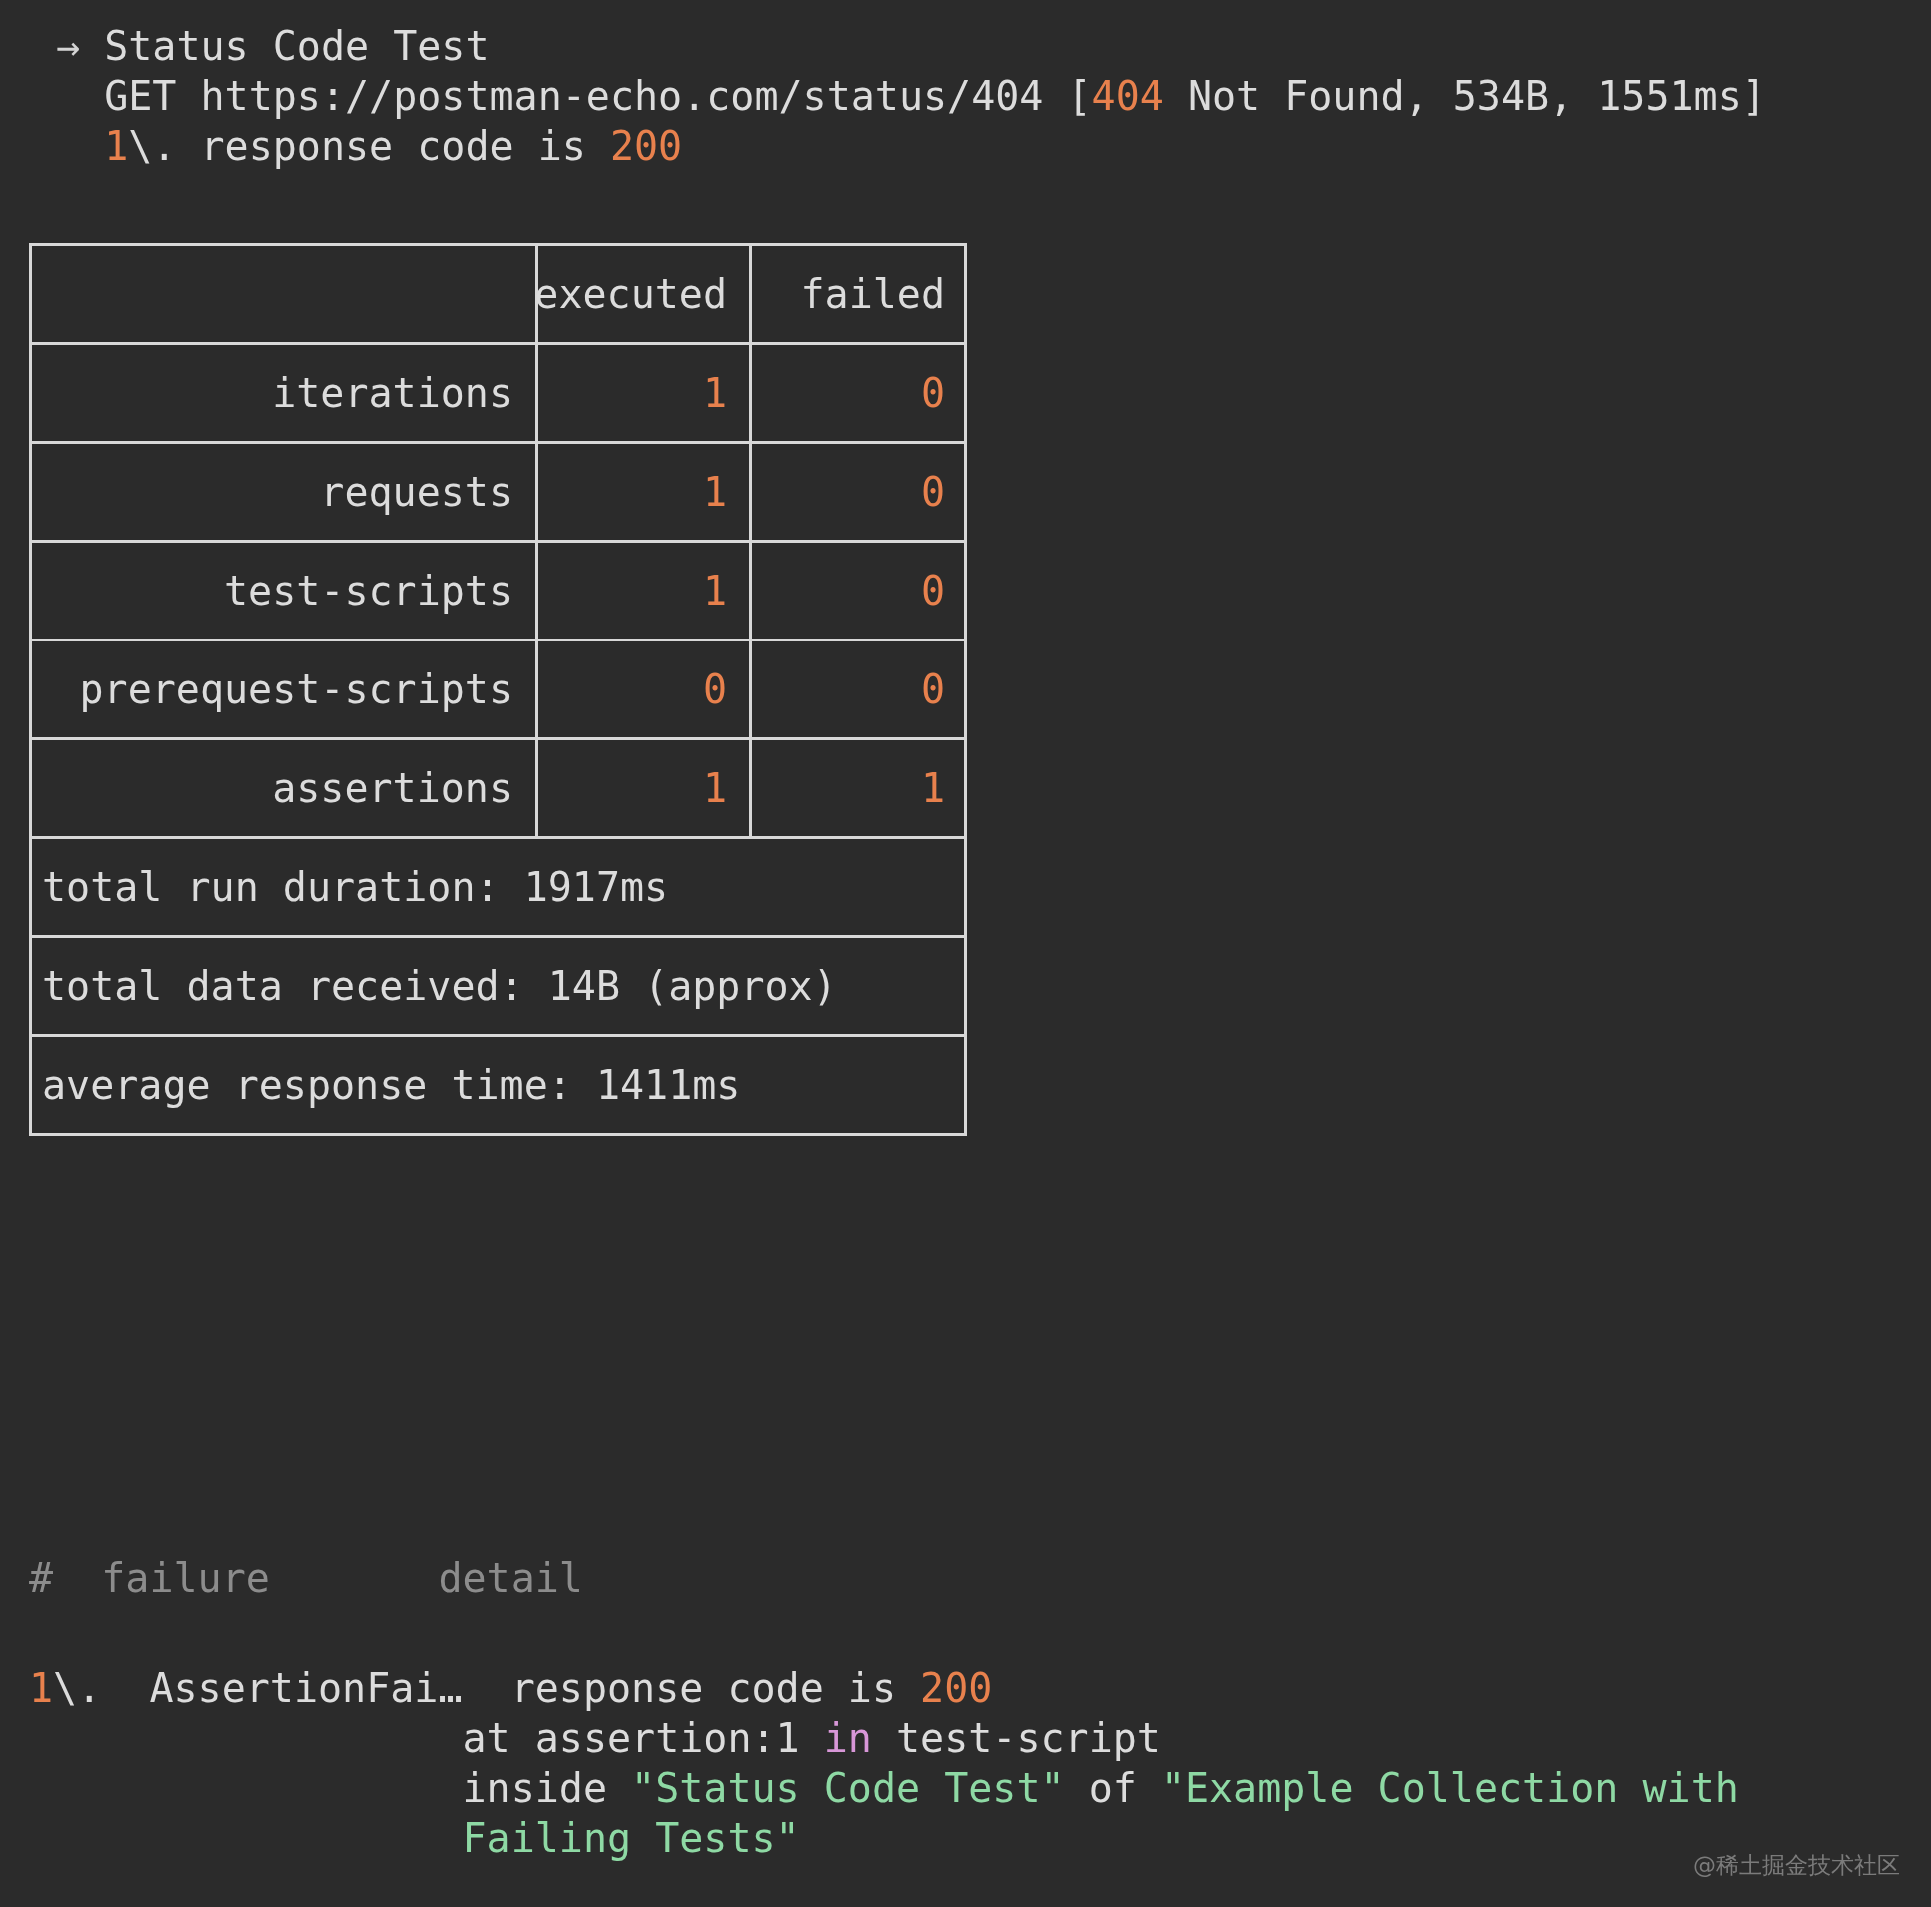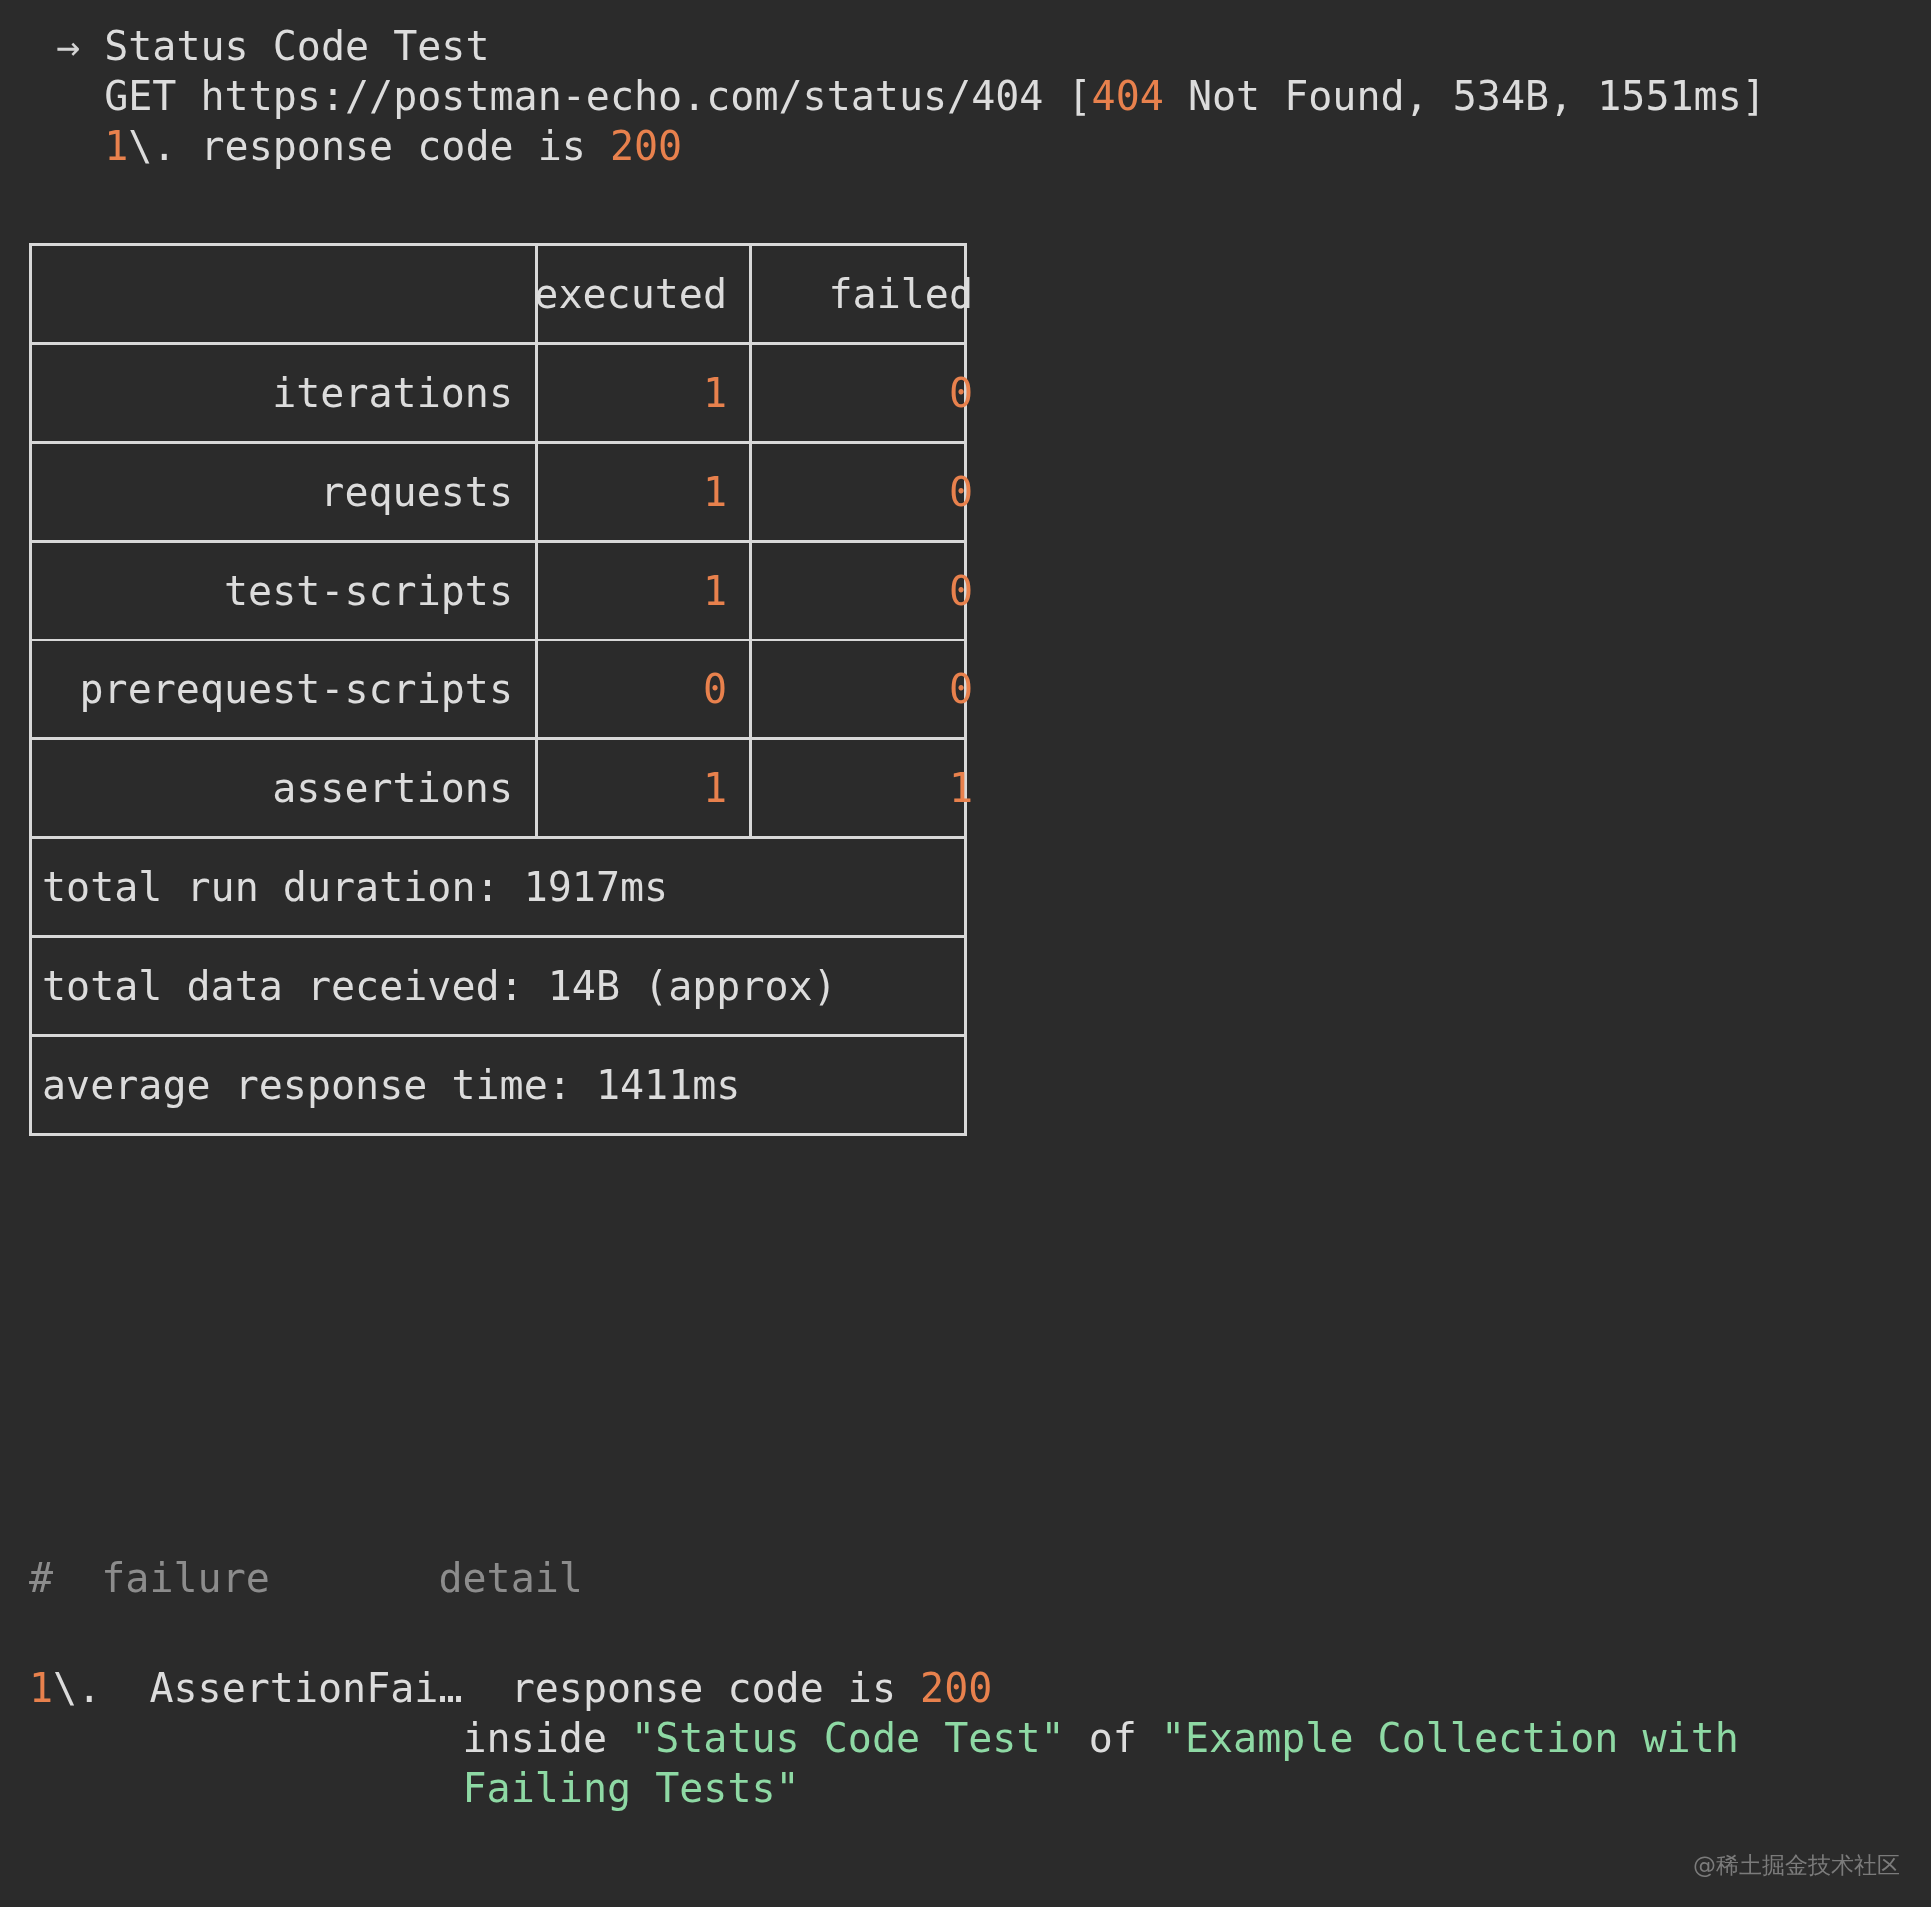--- a/index.html
+++ b/index.html
@@ -80,21 +80,21 @@
     top: 0;
     height: 100%;
     display: flex;
     align-items: center;
     white-space: pre;
     font-size: 40px;
     font-family: "DejaVu Sans Mono", "Liberation Mono", monospace;
   }
   .cell.label    { left: 1px;     width: 483px; justify-content: flex-end; padding-right: 23px; }
   .cell.executed { left: 509px; width: 189px; justify-content: flex-end; }
-  .cell.failed   { left: 755px; width: 189px; justify-content: flex-end; padding-right: 23px; }
+  .cell.failed   { left: 727px; width: 189px; justify-content: flex-end; padding-right: 23px; }
   .cell.full     { left: 0;     width: 100%;  justify-content: flex-start; padding-left: 13px; }
 
   
   #failure-block { position: absolute; left: 29px; top: 1553px; }
   #failure-block .line { position: static; display: block; }
 
   #failure-head { margin-bottom: 60px; }
 
   
   #watermark {
@@ -221,20 +221,21 @@
 
     <div class="tbl-rule"></div>
   </div>
 
   <div id="failure-block">
 
     <div class="line muted" id="failure-head"><span>#  </span><span>failure</span><span>       </span><span>detail</span></div>
 
     <div class="line"><span class="orange">1</span><span class="white">\.  </span><span class="white">AssertionFai…</span><span>  </span><span class="white">response code is </span><span class="orange">200</span></div>
 
+    <div class="line"><span>                  </span><span class="white">at assertion:1 </span><span class="magenta">in</span><span class="white"> test-script</span></div>
 
     <div class="line"><span>                  </span><span class="white">inside </span><span class="green">"Status Code Test"</span><span class="white"> of </span><span class="green">"Example Collection with</span></div>
 
     <div class="line"><span>                  </span><span class="green">Failing Tests"</span></div>
   </div>
 
   <div id="watermark">@稀土掘金技术社区</div>
 
 </div>
 

